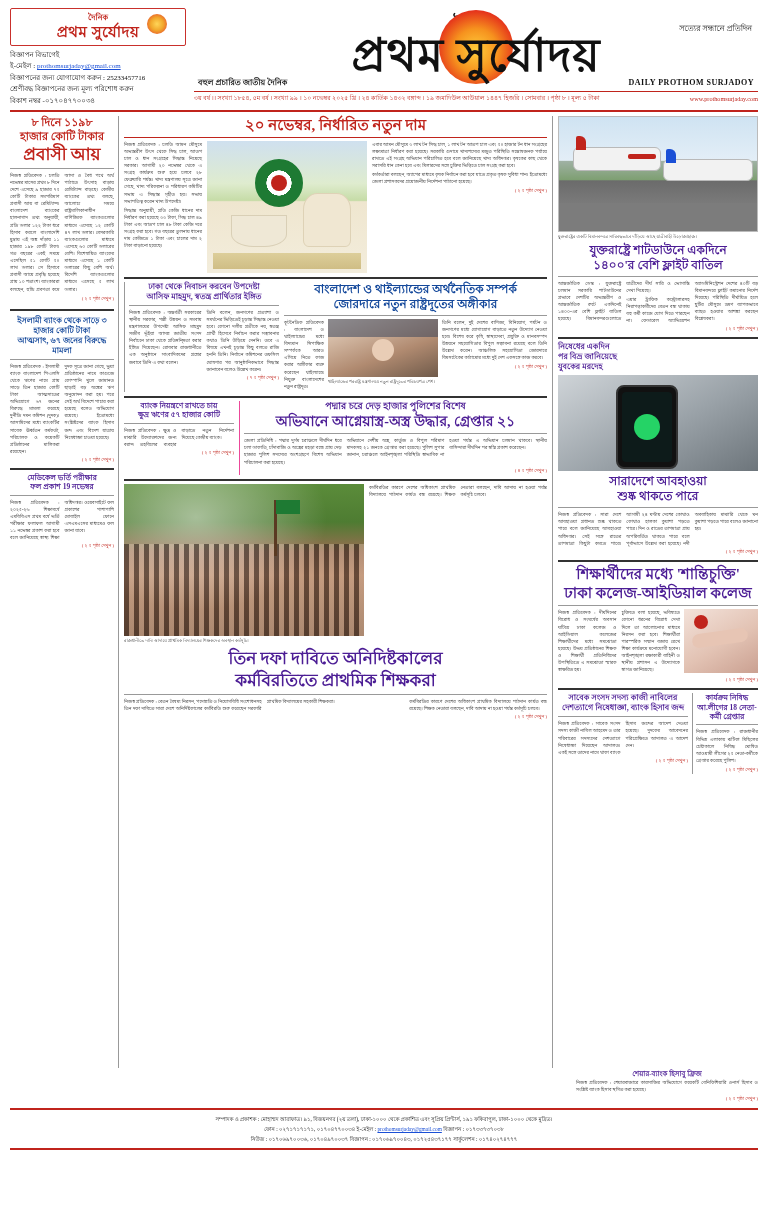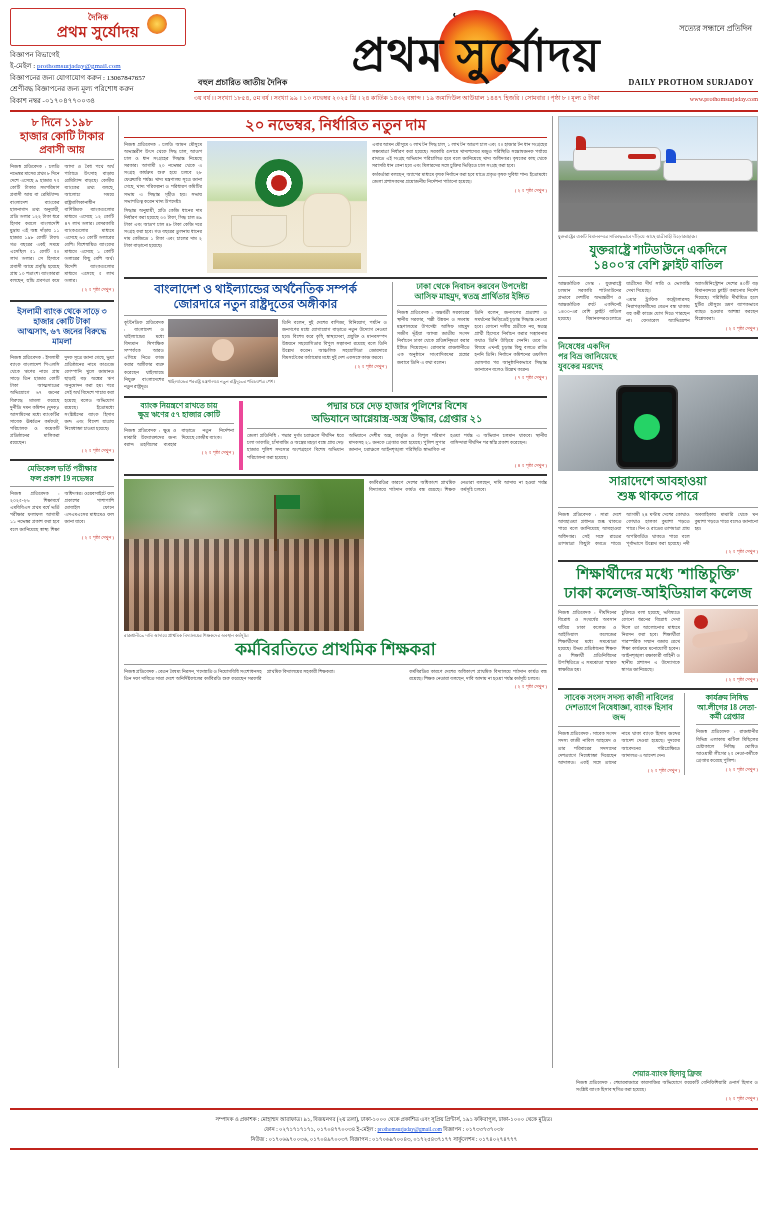--- a/index.html
+++ b/index.html
@@ -93,21 +93,21 @@
   }
   .col{display:flex;flex-direction:column;}
   .c1{width:104px;flex:0 0 104px;border-right:1px solid #999;padding-right:4px;}
   .c-mid{flex:1 1 auto;display:flex;flex-direction:column;}
   .c-right{width:200px;flex:0 0 200px;border-left:1px solid #999;padding-left:5px;}
 
   .hl-red{
     color:#c0241c;font-weight:bold;text-align:center;line-height:1.25;
   }
   .hl-blue{color:#14489b;font-weight:bold;text-align:center;line-height:1.25;}
-  .hl-black{color:#15803d;font-weight:bold;text-align:center;line-height:1.25;}
+  .hl-black{color:#4c1d95;font-weight:bold;text-align:center;line-height:1.25;}
 
   .body-text{
     font-size:4.6px;line-height:1.55;text-align:justify;
     color:#222;
     column-gap:5px;
   }
   .body-text p{margin:0 0 2px 0;}
   .cont{color:#c0241c;font-size:4.6px;text-align:right;margin-top:1px;}
 
   .rule{border-top:1px solid #999;margin:3px 0;}
@@ -177,21 +177,21 @@
       <div class="logo-box">
         <div class="logo-sun"></div>
         <div class="dainik">দৈনিক</div>
         <div class="name">প্রথম সুর্যোদয়</div>
       </div>
       <div class="line">বিজ্ঞাপন বিভাগেই</div>
       <div class="line">
         <span>ই-মেইল :</span>
         <a href="#">prothomsurjaday@gmail.com</a>
       </div>
-      <div class="line">বিজ্ঞাপনের জন্য যোগাযোগ করুন : 13067847657</div>
+      <div class="line">বিজ্ঞাপনের জন্য যোগাযোগ করুন : 25233457716</div>
       <div class="line">শ্রেণীবদ্ধ বিজ্ঞাপনের জন্য মূল্য পরিশোধ করুন</div>
       <div class="line">বিকাশ নম্বর -০১৭০৪৭৭০০৩৪</div>
     </div>
 
     <div class="mast-mid">
       <div class="dainik-top">দৈনিক</div>
       <div class="tagline-top">সত্যের সন্ধানে প্রতিদিন</div>
       <div class="mast-sun"></div>
       <div class="mast-title">প্রথম সুর্যোদয়</div>
       <div class="mast-sub">
@@ -203,21 +203,21 @@
         <span class="url">www.prothomsurjaday.com</span>
       </div>
     </div>
   </div>
 
   <div class="content">
 
     <div class="col c1">
       <div class="hl-red" style="font-size:11px;">৮ দিনে ১১৯৮</div>
       <div class="hl-red" style="font-size:11px;">হাজার কোটি টাকার</div>
-      <div class="hl-red" style="font-size:10px;text-align:center;">প্রবাসী আয়</div>
+      <div class="hl-red" style="font-size:17px;text-align:center;">প্রবাসী আয়</div>
       <div class="rule"></div>
       <div class="body-text" style="column-count:2;">
         <p>নিজস্ব প্রতিবেদক : চলতি নভেম্বর মাসের প্রথম ৮ দিনে দেশে এসেছে ৯ হাজার ৭৫ কোটি টাকার সমপরিমাণ প্রবাসী আয় বা রেমিট্যান্স। বাংলাদেশ ব্যাংকের হালনাগাদ তথ্য অনুযায়ী, প্রতি ডলার ১২২ টাকা ধরে হিসাব করলে বাংলাদেশি মুদ্রায় এই অঙ্ক দাঁড়ায় ১১ হাজার ১৯৮ কোটি টাকা। গত বছরের একই সময়ে এসেছিল ৫১ কোটি ৫০ লাখ ডলার। সে হিসাবে প্রবাসী আয়ে প্রবৃদ্ধি হয়েছে প্রায় ১০ শতাংশ। ব্যাংকাররা বলছেন, হুন্ডি প্রবণতা কমে আসা ও বৈধ পথে অর্থ পাঠাতে উৎসাহ বাড়ায় রেমিট্যান্স বাড়ছে। কেন্দ্রীয় ব্যাংকের তথ্য বলছে, আলোচ্য সময়ে রাষ্ট্রমালিকানাধীন বাণিজ্যিক ব্যাংকগুলোর মাধ্যমে এসেছে ১২ কোটি ৪৭ লাখ ডলার। বেসরকারি ব্যাংকগুলোর মাধ্যমে এসেছে ৬০ কোটি ডলারের বেশি। বিশেষায়িত ব্যাংকের মাধ্যমে এসেছে ১ কোটি ডলারের কিছু বেশি অর্থ। বিদেশি ব্যাংকগুলোর মাধ্যমে এসেছে ৫ লাখ ডলার।</p>
       </div>
       <div class="cont">( ২ ৫ পৃষ্ঠা দেখুন )</div>
 
       <div class="rule-thick" style="margin-top:6px;"></div>
 
       <div class="hl-blue" style="font-size:8px;margin-top:2px;">ইসলামী ব্যাংক থেকে সাড়ে ৩ হাজার কোটি টাকা</div>
       <div class="hl-blue" style="font-size:8px;">আত্মসাৎ, ৬৭ জনের বিরুদ্ধে মামলা</div>
@@ -266,20 +266,31 @@
               <p>কর্মকর্তারা বলছেন, অ্যাপের মাধ্যমে কৃষক নির্বাচন করা হবে যাতে প্রকৃত কৃষক সুবিধা পান। ইতোমধ্যে জেলা প্রশাসকদের প্রয়োজনীয় নির্দেশনা পাঠানো হয়েছে।</p>
             </div>
             <div class="cont">( ২ ৫ পৃষ্ঠা দেখুন )</div>
           </div>
         </div>
       </div>
 
       <div class="rule-thick" style="margin-top:4px;"></div>
 
       <div style="display:flex;gap:5px;">
+        <div style="flex:0 0 150px;border-left:1px solid #999;padding-left:4px;">
+          <div class="hl-black" style="font-size:8px;">ঢাকা থেকে নিবাচন করবেন উপদেষ্টা</div>
+          <div class="hl-black" style="font-size:8px;">আসিফ মাহমুদ, স্বতন্ত্র প্রার্থিতার ইঙ্গিত</div>
+          <div class="rule"></div>
+          <div class="body-text" style="column-count:2;">
+            <p>নিজস্ব প্রতিবেদক : অন্তর্বর্তী সরকারের স্থানীয় সরকার, পল্লী উন্নয়ন ও সমবায় মন্ত্রণালয়ের উপদেষ্টা আসিফ মাহমুদ সজীব ভূঁইয়া আসন্ন জাতীয় সংসদ নির্বাচনে ঢাকা থেকে প্রতিদ্বন্দ্বিতা করার ইঙ্গিত দিয়েছেন। রোববার রাজধানীতে এক অনুষ্ঠানে সাংবাদিকদের প্রশ্নের জবাবে তিনি এ কথা বলেন।</p>
+            <p>তিনি বলেন, জনগণের প্রত্যাশা ও সমর্থনের ভিত্তিতেই চূড়ান্ত সিদ্ধান্ত নেওয়া হবে। কোনো দলীয় প্রতীকে নয়, স্বতন্ত্র প্রার্থী হিসেবে নির্বাচন করার সম্ভাবনার কথাও তিনি উড়িয়ে দেননি। তবে এ বিষয়ে এখনই চূড়ান্ত কিছু বলতে রাজি হননি তিনি। নির্বাচন কমিশনের তফসিল ঘোষণার পর আনুষ্ঠানিকভাবে সিদ্ধান্ত জানাবেন বলেও উল্লেখ করেন।</p>
+          </div>
+          <div class="cont">( ৭ ৫ পৃষ্ঠা দেখুন )</div>
+        </div>
+
         <div style="flex:1 1 auto;">
           <div class="hl-blue mid-hd">বাংলাদেশ ও থাইল্যান্ডের অর্থনৈতিক সম্পর্ক</div>
           <div class="hl-blue mid-hd">জোরদারে নতুন রাষ্ট্রদূতের অঙ্গীকার</div>
           <div class="rule"></div>
           <div style="display:flex;gap:4px;">
             <div style="flex:0 0 40px;" class="body-text">
               <p>কূটনৈতিক প্রতিবেদক : বাংলাদেশ ও থাইল্যান্ডের মধ্যে বিদ্যমান দ্বিপাক্ষিক সম্পর্ককে আরও এগিয়ে নিতে কাজ করার অঙ্গীকার ব্যক্ত করেছেন থাইল্যান্ডে নিযুক্ত বাংলাদেশের নতুন রাষ্ট্রদূত।</p>
             </div>
             <div style="flex:0 0 110px;">
               <div class="photo ph-lady" style="height:58px;position:relative;">
@@ -287,48 +298,37 @@
                 <div style="position:absolute;left:44px;top:20px;width:22px;height:22px;border-radius:50%;background:#e9cdb6;"></div>
               </div>
               <div class="cap">থাইল্যান্ডের পররাষ্ট্র মন্ত্রণালয়ে নতুন রাষ্ট্রদূতের পরিচয়পত্র পেশ।</div>
             </div>
             <div style="flex:1 1 auto;" class="body-text">
               <p>তিনি বলেন, দুই দেশের বাণিজ্য, বিনিয়োগ, পর্যটন ও জনগণের মধ্যে যোগাযোগ বাড়াতে নতুন উদ্যোগ নেওয়া হবে। বিশেষ করে কৃষি, স্বাস্থ্যসেবা, প্রযুক্তি ও মানবসম্পদ উন্নয়নে সহযোগিতার বিপুল সম্ভাবনা রয়েছে বলে তিনি উল্লেখ করেন। আঞ্চলিক সহযোগিতা জোরদারে বিমসটেকের কাঠামোর মধ্যে দুই দেশ একসঙ্গে কাজ করবে।</p>
               <div class="cont">( ২ ৫ পৃষ্ঠা দেখুন )</div>
             </div>
           </div>
         </div>
-
-        <div style="flex:0 0 150px;border-left:1px solid #999;padding-left:4px;">
-          <div class="hl-black" style="font-size:8px;">ঢাকা থেকে নিবাচন করবেন উপদেষ্টা</div>
-          <div class="hl-black" style="font-size:8px;">আসিফ মাহমুদ, স্বতন্ত্র প্রার্থিতার ইঙ্গিত</div>
-          <div class="rule"></div>
-          <div class="body-text" style="column-count:2;">
-            <p>নিজস্ব প্রতিবেদক : অন্তর্বর্তী সরকারের স্থানীয় সরকার, পল্লী উন্নয়ন ও সমবায় মন্ত্রণালয়ের উপদেষ্টা আসিফ মাহমুদ সজীব ভূঁইয়া আসন্ন জাতীয় সংসদ নির্বাচনে ঢাকা থেকে প্রতিদ্বন্দ্বিতা করার ইঙ্গিত দিয়েছেন। রোববার রাজধানীতে এক অনুষ্ঠানে সাংবাদিকদের প্রশ্নের জবাবে তিনি এ কথা বলেন।</p>
-            <p>তিনি বলেন, জনগণের প্রত্যাশা ও সমর্থনের ভিত্তিতেই চূড়ান্ত সিদ্ধান্ত নেওয়া হবে। কোনো দলীয় প্রতীকে নয়, স্বতন্ত্র প্রার্থী হিসেবে নির্বাচন করার সম্ভাবনার কথাও তিনি উড়িয়ে দেননি। তবে এ বিষয়ে এখনই চূড়ান্ত কিছু বলতে রাজি হননি তিনি। নির্বাচন কমিশনের তফসিল ঘোষণার পর আনুষ্ঠানিকভাবে সিদ্ধান্ত জানাবেন বলেও উল্লেখ করেন।</p>
-          </div>
-          <div class="cont">( ৭ ৫ পৃষ্ঠা দেখুন )</div>
-        </div>
       </div>
 
       <div class="rule-thick" style="margin-top:4px;"></div>
 
       <div style="display:flex;gap:5px;">
         <div style="flex:0 0 110px;">
           <div class="hl-black" style="font-size:7.5px;">ব্যাংক নিয়ন্ত্রণে রাখতে চায়</div>
           <div class="hl-black" style="font-size:7.5px;">ক্ষুদ্র ঋণের ৫৭ হাজার কোটি</div>
           <div class="rule"></div>
           <div class="body-text" style="column-count:2;">
             <p>নিজস্ব প্রতিবেদক : ক্ষুদ্র ও মাঝারি উদ্যোক্তাদের জন্য বরাদ্দ তহবিলের ব্যবহার বাড়াতে নতুন নির্দেশনা দিয়েছে কেন্দ্রীয় ব্যাংক।</p>
           </div>
           <div class="cont">( ২ ৫ পৃষ্ঠা দেখুন )</div>
         </div>
-        <div style="flex:1 1 auto;border-left:4px solid #ec4899;padding-left:4px;">
+        <div style="flex:1 1 auto;border-left:1px solid #ec4899;padding-left:4px;">
           <div class="hl-black" style="font-size:9.5px;">পদ্মার চরে দেড় হাজার পুলিশের বিশেষ</div>
-          <div class="hl-black" style="font-size:10px;">অভিযানে আগ্নেয়াস্ত্র-অস্ত্র উদ্ধার, গ্রেপ্তার ২১</div>
+          <div class="hl-black" style="font-size:14px;">অভিযানে আগ্নেয়াস্ত্র-অস্ত্র উদ্ধার, গ্রেপ্তার ২১</div>
           <div class="rule"></div>
           <div class="body-text three-col">
             <p>জেলা প্রতিনিধি : পদ্মার দুর্গম চরাঞ্চলে দীর্ঘদিন ধরে চলা ডাকাতি, চাঁদাবাজি ও অস্ত্রের মহড়া বন্ধে প্রায় দেড় হাজার পুলিশ সদস্যের অংশগ্রহণে বিশেষ অভিযান পরিচালনা করা হয়েছে।</p>
             <p>অভিযানে দেশীয় অস্ত্র, কার্তুজ ও বিপুল পরিমাণ মাদকসহ ২১ জনকে গ্রেপ্তার করা হয়েছে। পুলিশ সুপার জানান, চরাঞ্চলে আইনশৃঙ্খলা পরিস্থিতি স্বাভাবিক না হওয়া পর্যন্ত এ অভিযান চলমান থাকবে। স্থানীয় বাসিন্দারা দীর্ঘদিন পর স্বস্তি প্রকাশ করেছেন।</p>
           </div>
           <div class="cont">( ৪ ৫ পৃষ্ঠা দেখুন )</div>
         </div>
       </div>
 
       <div class="rule-thick" style="margin-top:4px;"></div>
@@ -343,20 +343,21 @@
             </div>
             <div class="cap">রাজধানীতে দাবি আদায়ে প্রাথমিক বিদ্যালয়ের শিক্ষকদের অবস্থান কর্মসূচি।</div>
           </div>
           <div style="flex:1 1 auto;">
             <div class="body-text" style="column-count:2;">
               <p>কর্মবিরতির কারণে দেশের অধিকাংশ প্রাথমিক বিদ্যালয়ে পাঠদান কার্যত বন্ধ রয়েছে। শিক্ষক নেতারা বলছেন, দাবি আদায় না হওয়া পর্যন্ত কর্মসূচি চলবে।</p>
             </div>
           </div>
         </div>
 
+        <div class="hl-black xbig-hd" style="margin-top:4px;">তিন দফা দাবিতে অনিদিষ্টকালের</div>
         <div class="hl-black xbig-hd">কর্মবিরতিতে প্রাথমিক শিক্ষকরা</div>
         <div class="rule"></div>
         <div class="body-text three-col">
           <p>নিজস্ব প্রতিবেদক : বেতন বৈষম্য নিরসন, পদোন্নতি ও নিয়োগবিধি সংশোধনসহ তিন দফা দাবিতে সারা দেশে অনির্দিষ্টকালের কর্মবিরতি শুরু করেছেন সরকারি প্রাথমিক বিদ্যালয়ের সহকারী শিক্ষকরা।</p>
           <p>কর্মবিরতির কারণে দেশের অধিকাংশ প্রাথমিক বিদ্যালয়ে পাঠদান কার্যত বন্ধ রয়েছে। শিক্ষক নেতারা বলছেন, দাবি আদায় না হওয়া পর্যন্ত কর্মসূচি চলবে।</p>
         </div>
         <div class="cont">( ২ ৫ পৃষ্ঠা দেখুন )</div>
       </div>
     </div>
 
@@ -428,21 +429,21 @@
       <div style="display:flex;gap:4px;">
         <div style="flex:1 1 auto;">
           <div class="hl-black" style="font-size:8px;">সাবেক সংসদ সদস্য কাজী নাবিলের</div>
           <div class="hl-black" style="font-size:8px;">দেশত্যাগে নিষেধাজ্ঞা, ব্যাংক হিসাব জব্দ</div>
           <div class="rule"></div>
           <div class="body-text two-col">
             <p>নিজস্ব প্রতিবেদক : সাবেক সংসদ সদস্য কাজী নাবিল আহমেদ ও তার পরিবারের সদস্যদের দেশত্যাগে নিষেধাজ্ঞা দিয়েছেন আদালত। একই সঙ্গে তাদের নামে থাকা ব্যাংক হিসাব জব্দের আদেশ দেওয়া হয়েছে। দুদকের আবেদনের পরিপ্রেক্ষিতে আদালত এ আদেশ দেন।</p>
           </div>
           <div class="cont">( ২ ৫ পৃষ্ঠা দেখুন )</div>
         </div>
-        <div style="flex:0 0 62px;border-left:1px solid #999;padding-left:11px;">
+        <div style="flex:0 0 62px;border-left:1px solid #999;padding-left:3px;">
           <div class="hl-black" style="font-size:7.5px;">কার্যক্রম নিষিদ্ধ</div>
           <div class="hl-black" style="font-size:7.5px;">আ.লীগের 18 নেতা-</div>
           <div class="hl-black" style="font-size:7.5px;">কর্মী গ্রেপ্তার</div>
           <div class="rule"></div>
           <div class="body-text">
             <p>নিজস্ব প্রতিবেদক : রাজধানীর বিভিন্ন এলাকায় ঝটিকা মিছিলের চেষ্টাকালে নিষিদ্ধ ঘোষিত আওয়ামী লীগের ২৫ নেতা-কর্মীকে গ্রেপ্তার করেছে পুলিশ।</p>
           </div>
           <div class="cont">( ২ ৫ পৃষ্ঠা দেখুন )</div>
         </div>
       </div>

